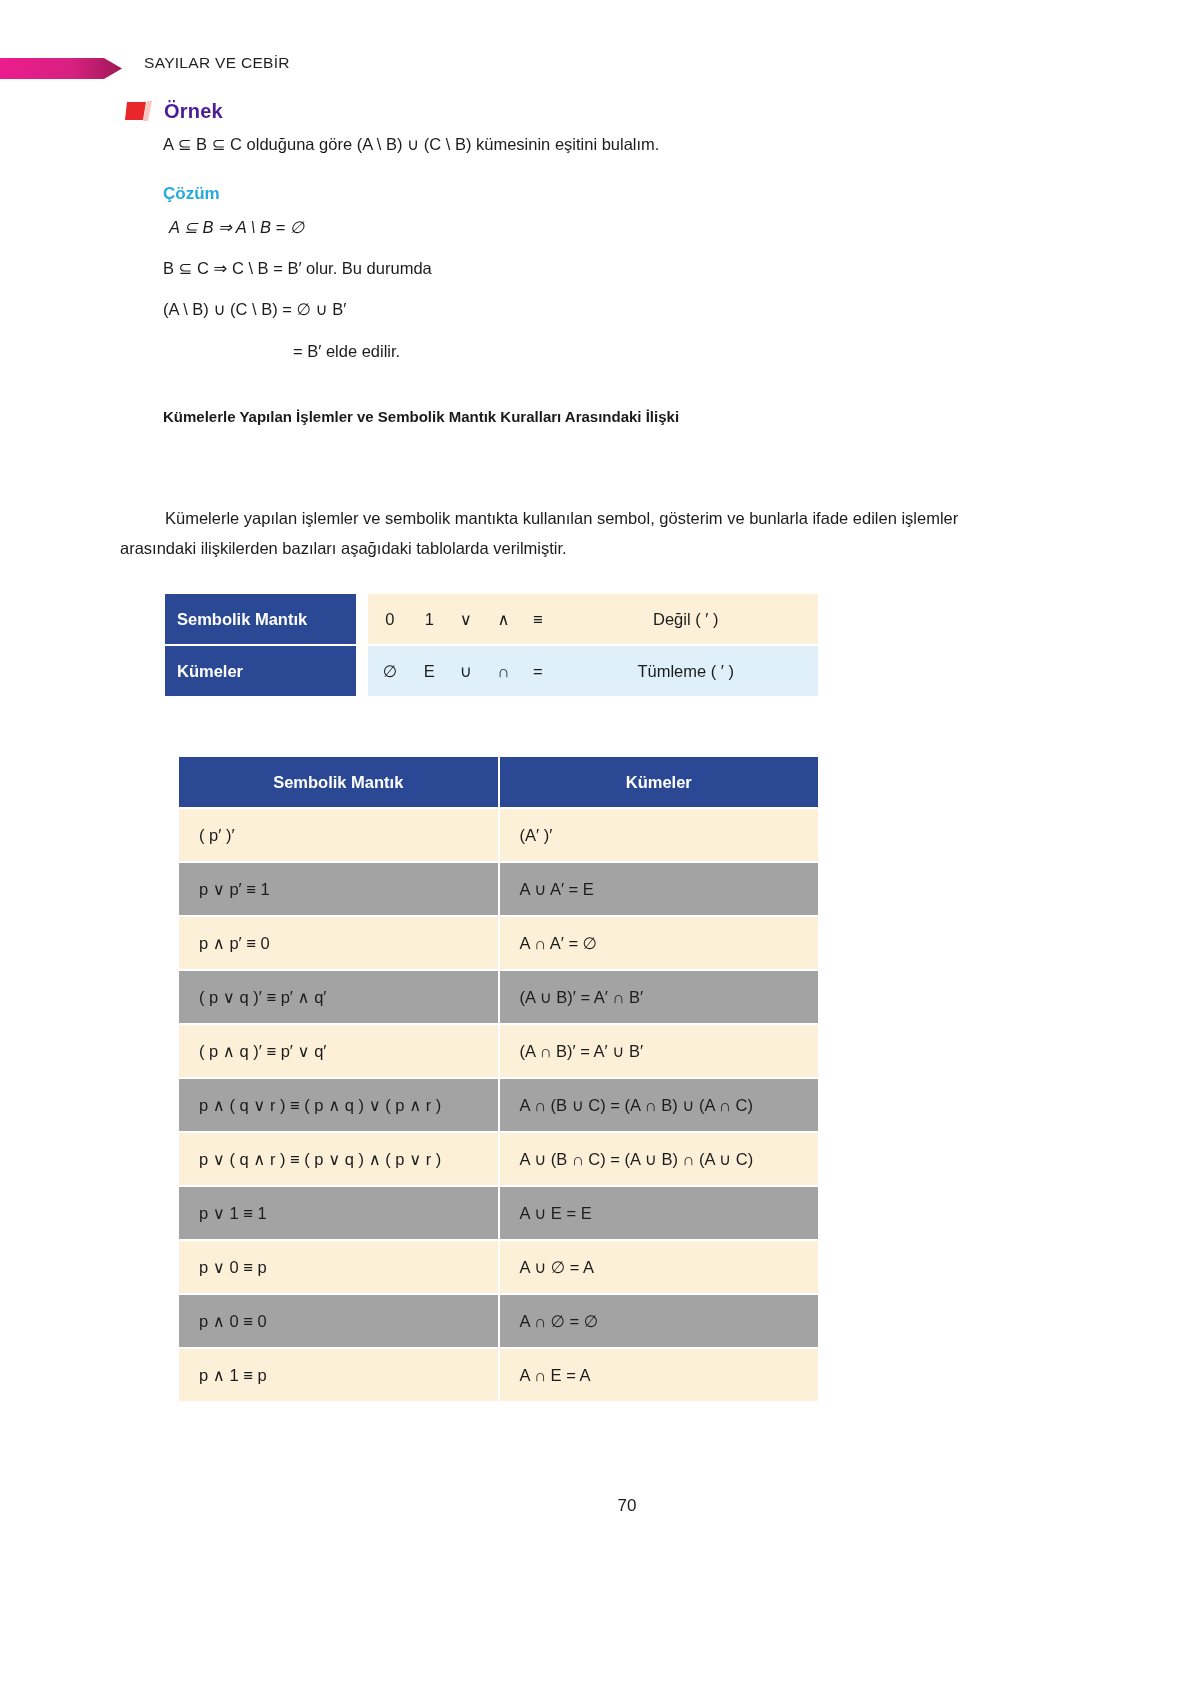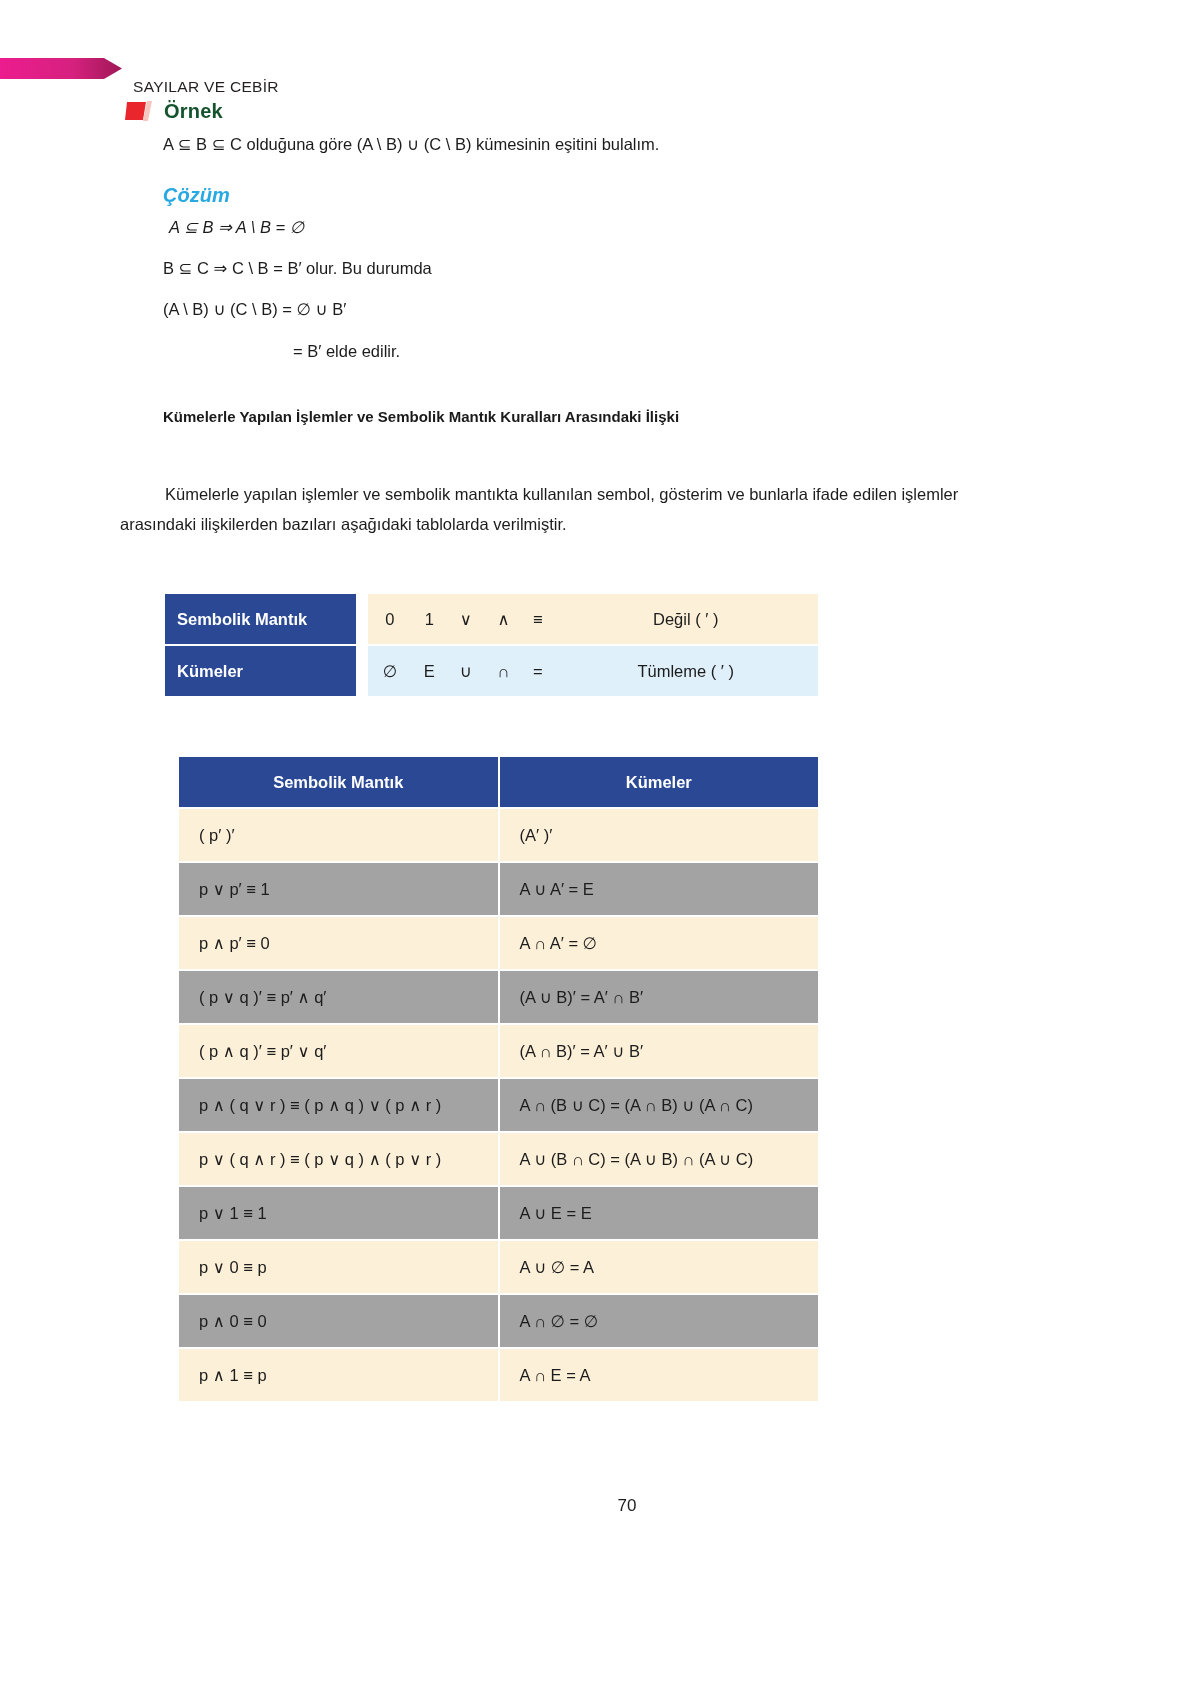--- a/index.html
+++ b/index.html
@@ -26,82 +26,80 @@
   }
   .runhead-arrow {
     position: absolute;
     left: 0;
     top: 3px;
     width: 122px;
     height: 23px;
   }
   .runhead-text {
     position: absolute;
-    left: 133px;
+    left: 144px;
     top: 0px;
     font-size: 15.5px;
     letter-spacing: 0.3px;
     color: #231f20;
     white-space: nowrap;
-    margin-top: 24px;
   }
 
   
   .ornek-row {
     position: absolute;
     left: 125px;
     top: 99px;
     display: flex;
     align-items: center;
     gap: 7px;
   }
   .ornek-icon {
     width: 32px;
     height: 24px;
     position: relative;
     display: block;
   }
   .ornek-label {
     font-size: 20px;
     font-weight: bold;
-    color: #14532d;
+    color: #4c1d95;
     letter-spacing: .2px;
   }
 
   
   .line {
     position: absolute;
     font-size: 16.5px;
     color: #1c1c1c;
     white-space: nowrap;
   }
   .cozum {
     position: absolute;
     left: 163px;
     top: 184px;
-    font-size: 20px;
+    font-size: 17px;
     font-weight: bold;
     color: #29a9e1;
-    font-style: italic;
   }
 
   .section-title {
     position: absolute;
     left: 163px;
     top: 408px;
     font-size: 15px;
     font-weight: bold;
     color: #1a1a1a;
     white-space: nowrap;
   }
 
   .para {
     position: absolute;
     left: 120px;
-    top: 479px;
+    top: 503px;
     width: 900px;
     font-size: 16.5px;
     line-height: 30px;
     color: #1c1c1c;
     text-align: left;
   }
   .para .indent { display: inline-block; width: 45px; }
 
   
   .table1 {

